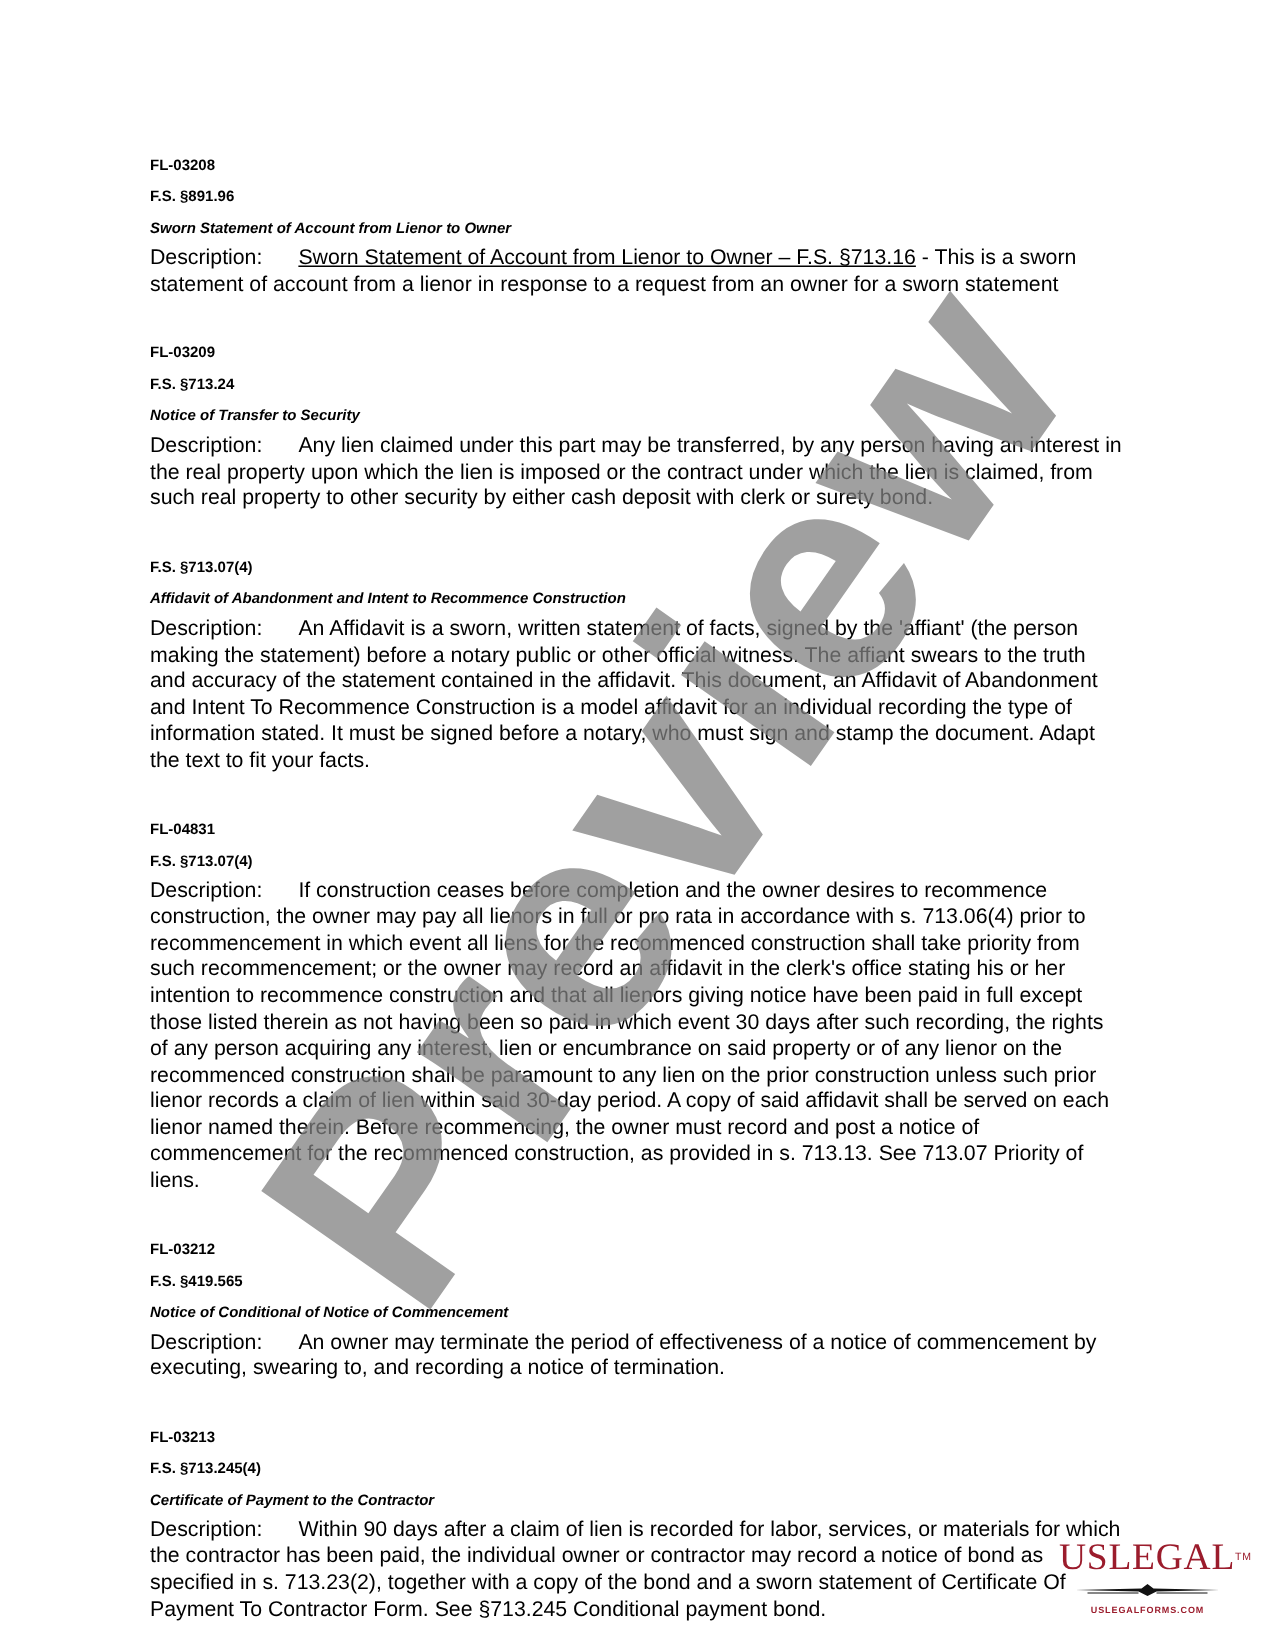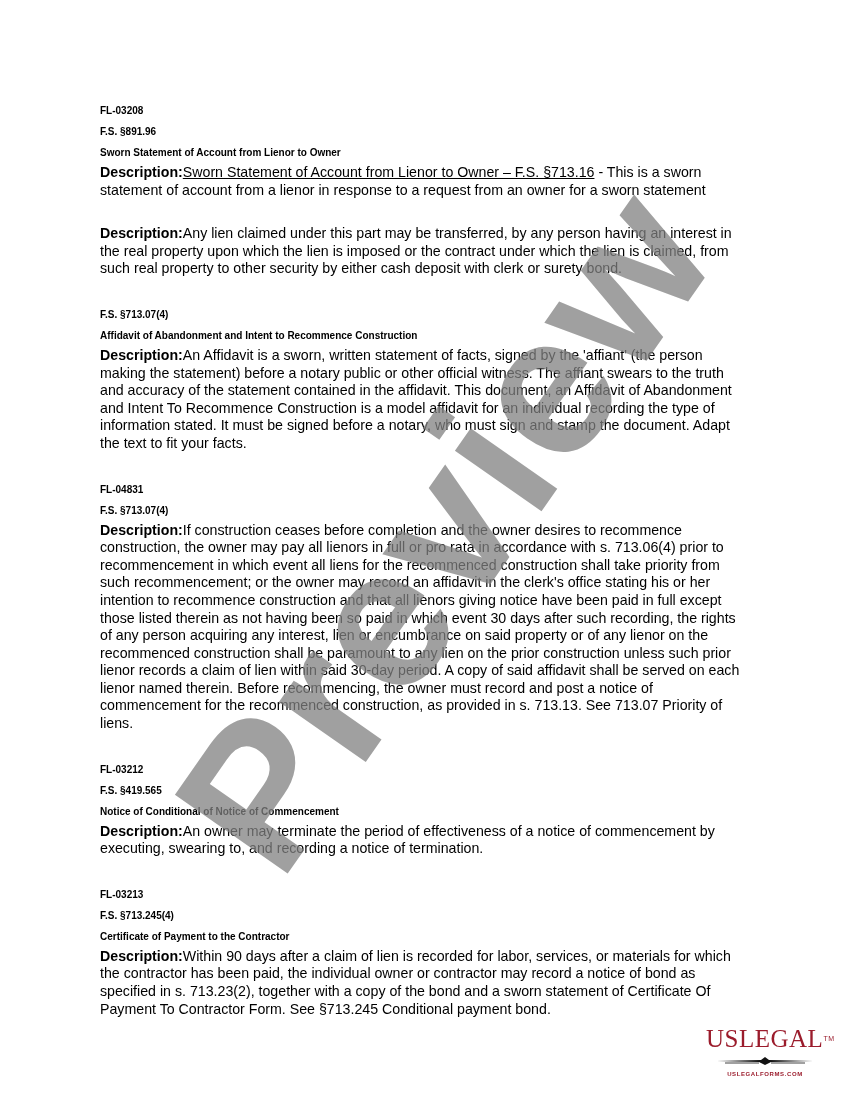--- a/index.html
+++ b/index.html
@@ -8,23 +8,23 @@
       position: relative; overflow: hidden;
       font-family: "Liberation Sans", sans-serif;
       color: #000;
     }
     .page { position: absolute; left: 100px; top: 100px; width: 650px; }
     .intro { font-size: 14.2px; line-height: 17.6px; margin: 0 0 26px 0; }
     .entry { margin-bottom: 26px; }
     .entry-head { display: flex; font-weight: bold; font-size: 10px; line-height: 21px; flex-direction: column; }
     .entry-head .code { width: 100px; flex: none; }
     .entry-head .fs { width: 150px; flex: none; }
-    .entry-head .title { flex: 1; }
+    .entry-head .title { flex: 1; font-style: italic; }
     .desc { font-size: 14.2px; line-height: 17.6px; margin-top: 1px; }
-    .desc .label { font-weight: bold; margin-right: 0; }
+    .desc .label { font-weight: normal; margin-right: 24px; }
     .desc .link { text-decoration: underline; }
     .watermark {
       position: absolute; left: 70px; top: 450px; width: 720px; text-align: center;
       font-family: "Liberation Sans", sans-serif; font-weight: bold;
       font-size: 200px; line-height: 200px; letter-spacing: 2px;
       color: rgba(128,128,128,0.75);
       transform: rotate(-55deg); transform-origin: 50% 50%;
       pointer-events: none;
     }
     .logo { position: absolute; left: 706px; top: 1026px; width: 118px; text-align: center; }
@@ -43,20 +43,25 @@
       <span class="code">FL-03208</span>
       <span class="fs">F.S. §891.96</span>
       <span class="title">Sworn Statement of Account from Lienor to Owner</span>
     </div>
     <div class="desc">
       <span class="label">Description:</span><span class="link">Sworn Statement of Account from Lienor to Owner – F.S. §713.16</span><span> - This is a sworn statement of account from a lienor in response to a request from an owner for a sworn statement</span>
     </div>
   </div>
 
   <div class="entry">
+    <div class="entry-head">
+      <span class="code">FL-03209</span>
+      <span class="fs">F.S. §713.24</span>
+      <span class="title">Notice of Transfer to Security</span>
+    </div>
     <div class="desc">
       <span class="label">Description:</span><span>Any lien claimed under this part may be transferred, by any person having an interest in the real property upon which the lien is imposed or the contract under which the lien is claimed, from such real property to other security by either cash deposit with clerk or surety bond.</span>
     </div>
   </div>
 
   <div class="entry">
     <div class="entry-head">
       <span class="fs">F.S. §713.07(4)</span>
       <span class="title">Affidavit of Abandonment and Intent to Recommence Construction</span>
     </div>

